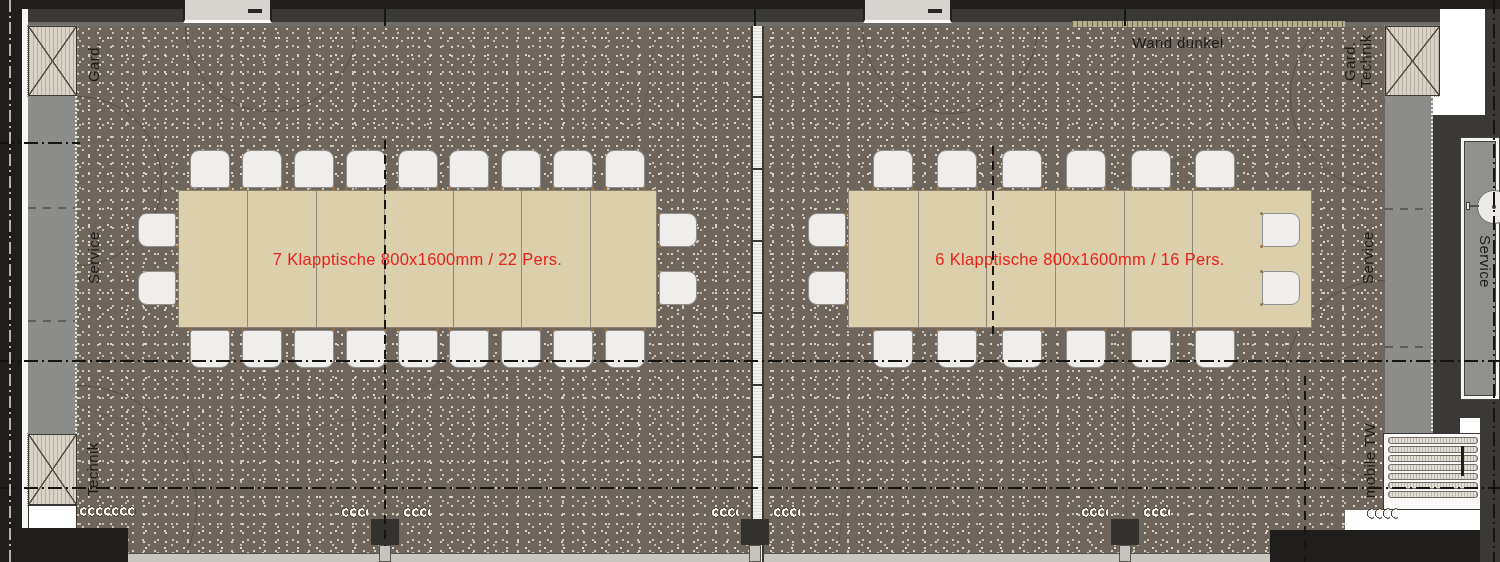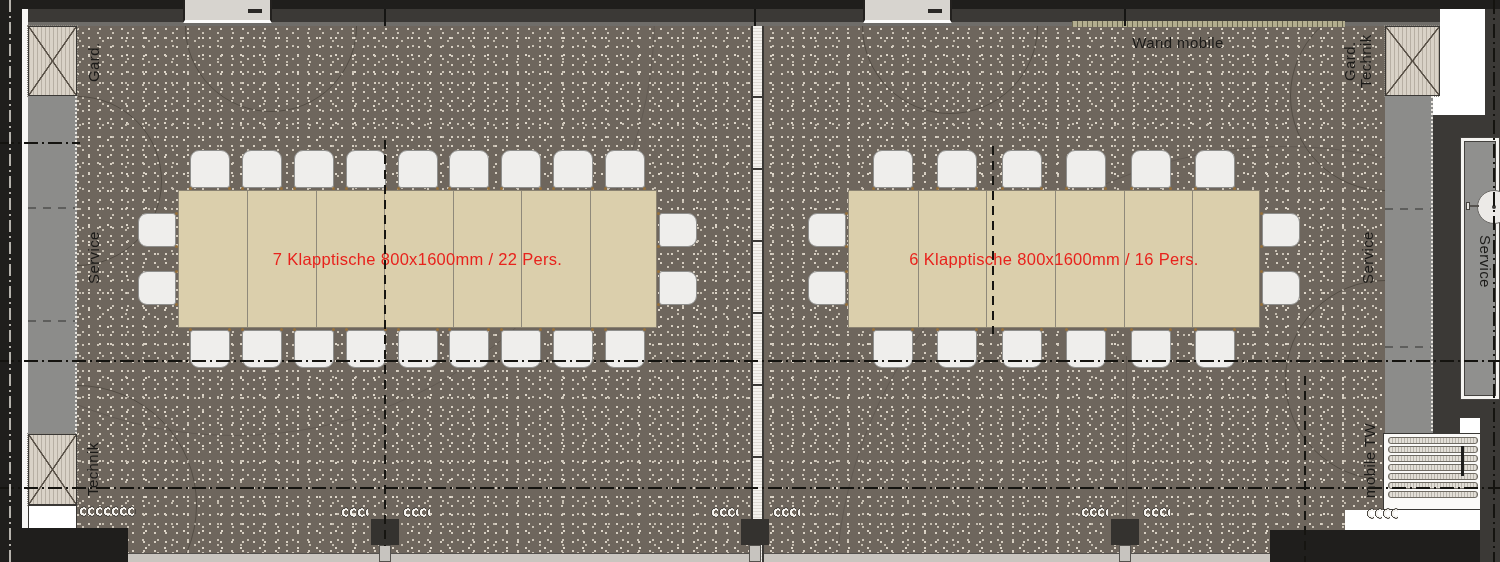--- a/index.html
+++ b/index.html
@@ -180,21 +180,21 @@
 
   <div class="axis-h" style="left:0;top:360px;width:1500px"></div>
   <div class="axis-h" style="left:0;top:487px;width:1500px"></div>
   <div class="axis-h" style="left:0;top:142px;width:80px"></div>
   <div class="axis-v onwall" style="left:9px;top:0;height:562px"></div>
   <div class="axis-v" style="left:1493px;top:0;height:562px"></div>
   <div class="dash-v" style="left:384px;top:140px;height:406px"></div>
   <div class="dash-v" style="left:992px;top:146px;height:188px"></div>
   <div class="dash-v" style="left:1304px;top:376px;height:186px"></div>
 
-  <div class="lbl" style="left:1108px;top:32px;width:140px;height:20px">Wand mobile</div>
+  <div class="lbl" style="left:1108px;top:32px;width:140px;height:20px">Wand dunkel</div>
   <div class="lbl lbl-up" style="left:78px;top:27px;width:30px;height:70px">Gard.</div>
   <div class="lbl lbl-up" style="left:78px;top:223px;width:30px;height:70px">Service</div>
   <div class="lbl lbl-up" style="left:77px;top:432px;width:30px;height:74px">Technik</div>
   <div class="lbl lbl-up" style="left:1336px;top:25px;width:26px;height:72px">Gard.</div>
   <div class="lbl lbl-up" style="left:1352px;top:23px;width:26px;height:76px">Technik</div>
   <div class="lbl lbl-up" style="left:1352px;top:223px;width:30px;height:70px">Service</div>
   <div class="lbl lbl-down" style="left:1472px;top:225px;width:26px;height:72px">Service</div>
   <div class="lbl lbl-up" style="left:1354px;top:412px;width:30px;height:96px">mobile TW</div>
 
 <div class="ftable" style="left: 178px; top: 190px; width: 479px; height: 138px;">
@@ -221,21 +221,21 @@
     <div class="chair chair-bottom" style="left: 345.6px; top: 330px; width: 40px; height: 38px;"></div>
     <div class="chair chair-bottom" style="left: 397.5px; top: 330px; width: 40px; height: 38px;"></div>
     <div class="chair chair-bottom" style="left: 449.4px; top: 330px; width: 40px; height: 38px;"></div>
     <div class="chair chair-bottom" style="left: 501.3px; top: 330px; width: 40px; height: 38px;"></div>
     <div class="chair chair-bottom" style="left: 553.2px; top: 330px; width: 40px; height: 38px;"></div>
     <div class="chair chair-bottom" style="left: 605.1px; top: 330px; width: 40px; height: 38px;"></div>
     <div class="chair chair-left" style="left: 138px; top: 213.333px; width: 38px; height: 34px;"></div>
     <div class="chair chair-left" style="left: 138px; top: 270.667px; width: 38px; height: 34px;"></div>
     <div class="chair chair-right" style="left: 659px; top: 213.333px; width: 38px; height: 34px;"></div>
     <div class="chair chair-right" style="left: 659px; top: 270.667px; width: 38px; height: 34px;"></div>
-    <div class="ftable" style="left: 848px; top: 190px; width: 412px; height: 138px; text-decoration: underline;">
+    <div class="ftable" style="left: 848px; top: 190px; width: 464px; height: 138px; text-decoration: underline;">
       <div class="tsec" style="left: 68.6667px;"></div>
       <div class="tsec" style="left: 137.333px;"></div>
       <div class="tsec" style="left: 206px;"></div>
       <div class="tsec" style="left: 274.667px;"></div>
       <div class="tsec" style="left: 343.333px;"></div>
       <div class="tlabel">6 Klapptische 800x1600mm / 16 Pers.</div>
     </div>
     <div class="chair chair-top" style="left: 872.571px; top: 150px; width: 40px; height: 38px;"></div>
     <div class="chair chair-top" style="left: 937.143px; top: 150px; width: 40px; height: 38px;"></div>
     <div class="chair chair-top" style="left: 1001.71px; top: 150px; width: 40px; height: 38px;"></div>

